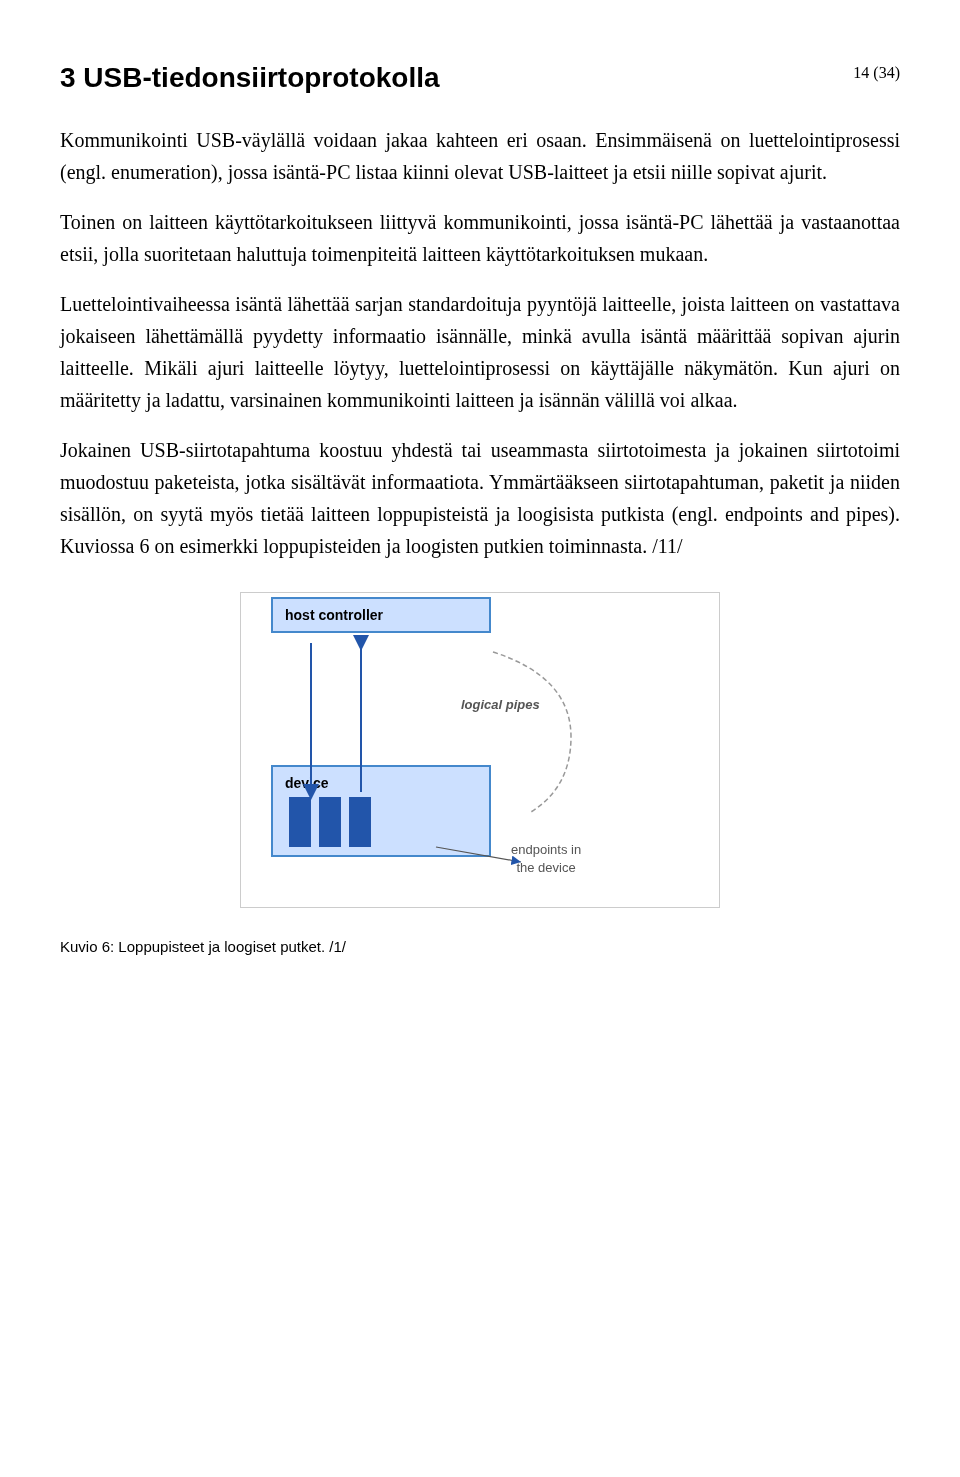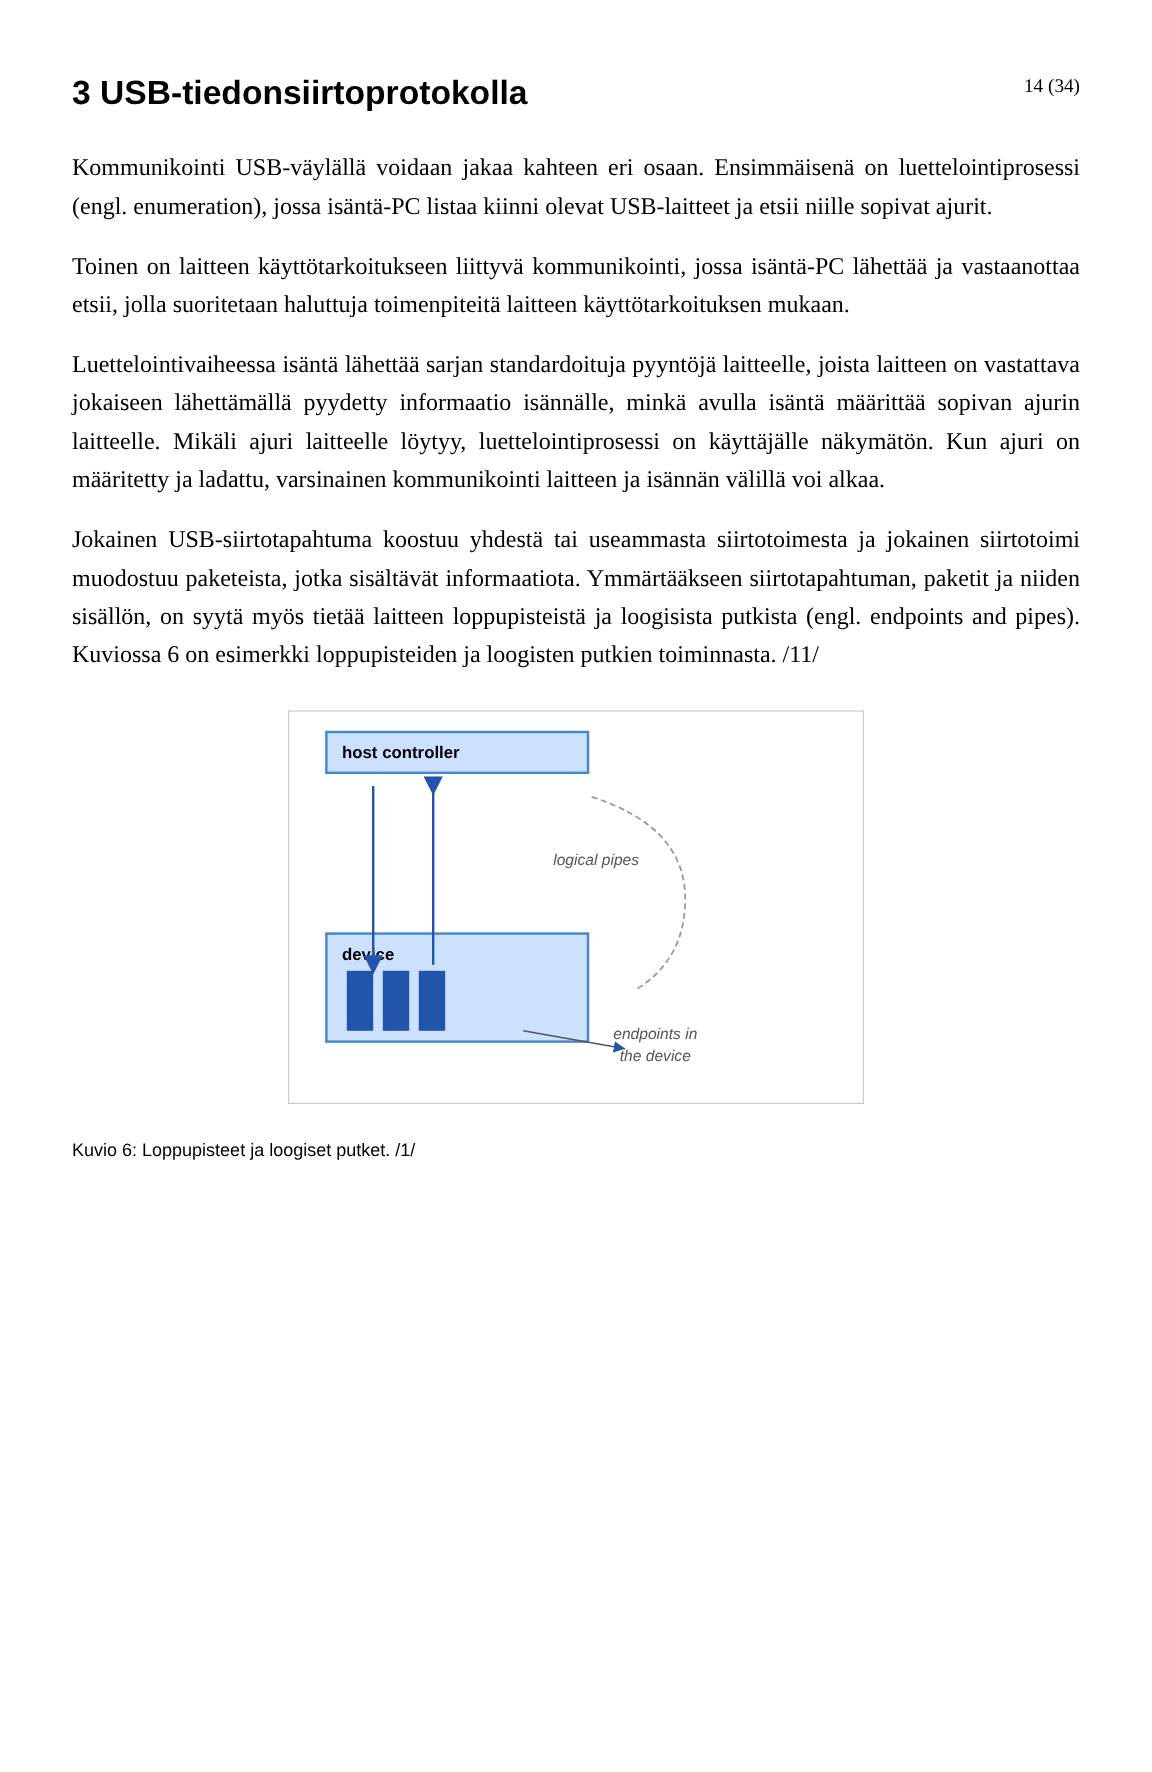--- a/index.html
+++ b/index.html
@@ -34,21 +34,21 @@
     .body-text {
       font-size: 20px;
       line-height: 1.6;
       text-align: justify;
       margin-bottom: 18px;
     }
     .diagram-container {
       margin: 30px auto;
       width: 480px;
       border: 1px solid #ccc;
-      padding: 16px 20px 10px 20px;
+      padding: 4px 20px 10px 20px;
       background: #fff;
       position: relative;
     }
     .diagram-inner {
       position: relative;
       width: 440px;
       height: 300px;
     }
     
     .host-controller-box {
@@ -106,30 +106,30 @@
     }
     
     .logical-pipes-label {
       position: absolute;
       top: 100px;
       left: 200px;
       font-family: Arial, sans-serif;
       font-size: 13px;
       color: #555;
       font-style: italic;
+      font-weight: bold;
     }
     
     .endpoints-label {
       position: absolute;
       bottom: 20px;
       left: 250px;
       font-family: Arial, sans-serif;
       font-size: 13px;
       color: #555;
-      font-style: italic;
       text-align: center;
       line-height: 1.4;
     }
     .figure-caption {
       font-size: 15px;
       margin-top: 16px;
       text-align: left;
       font-family: Liberation Sans, sans-serif;
     }
   </style>

